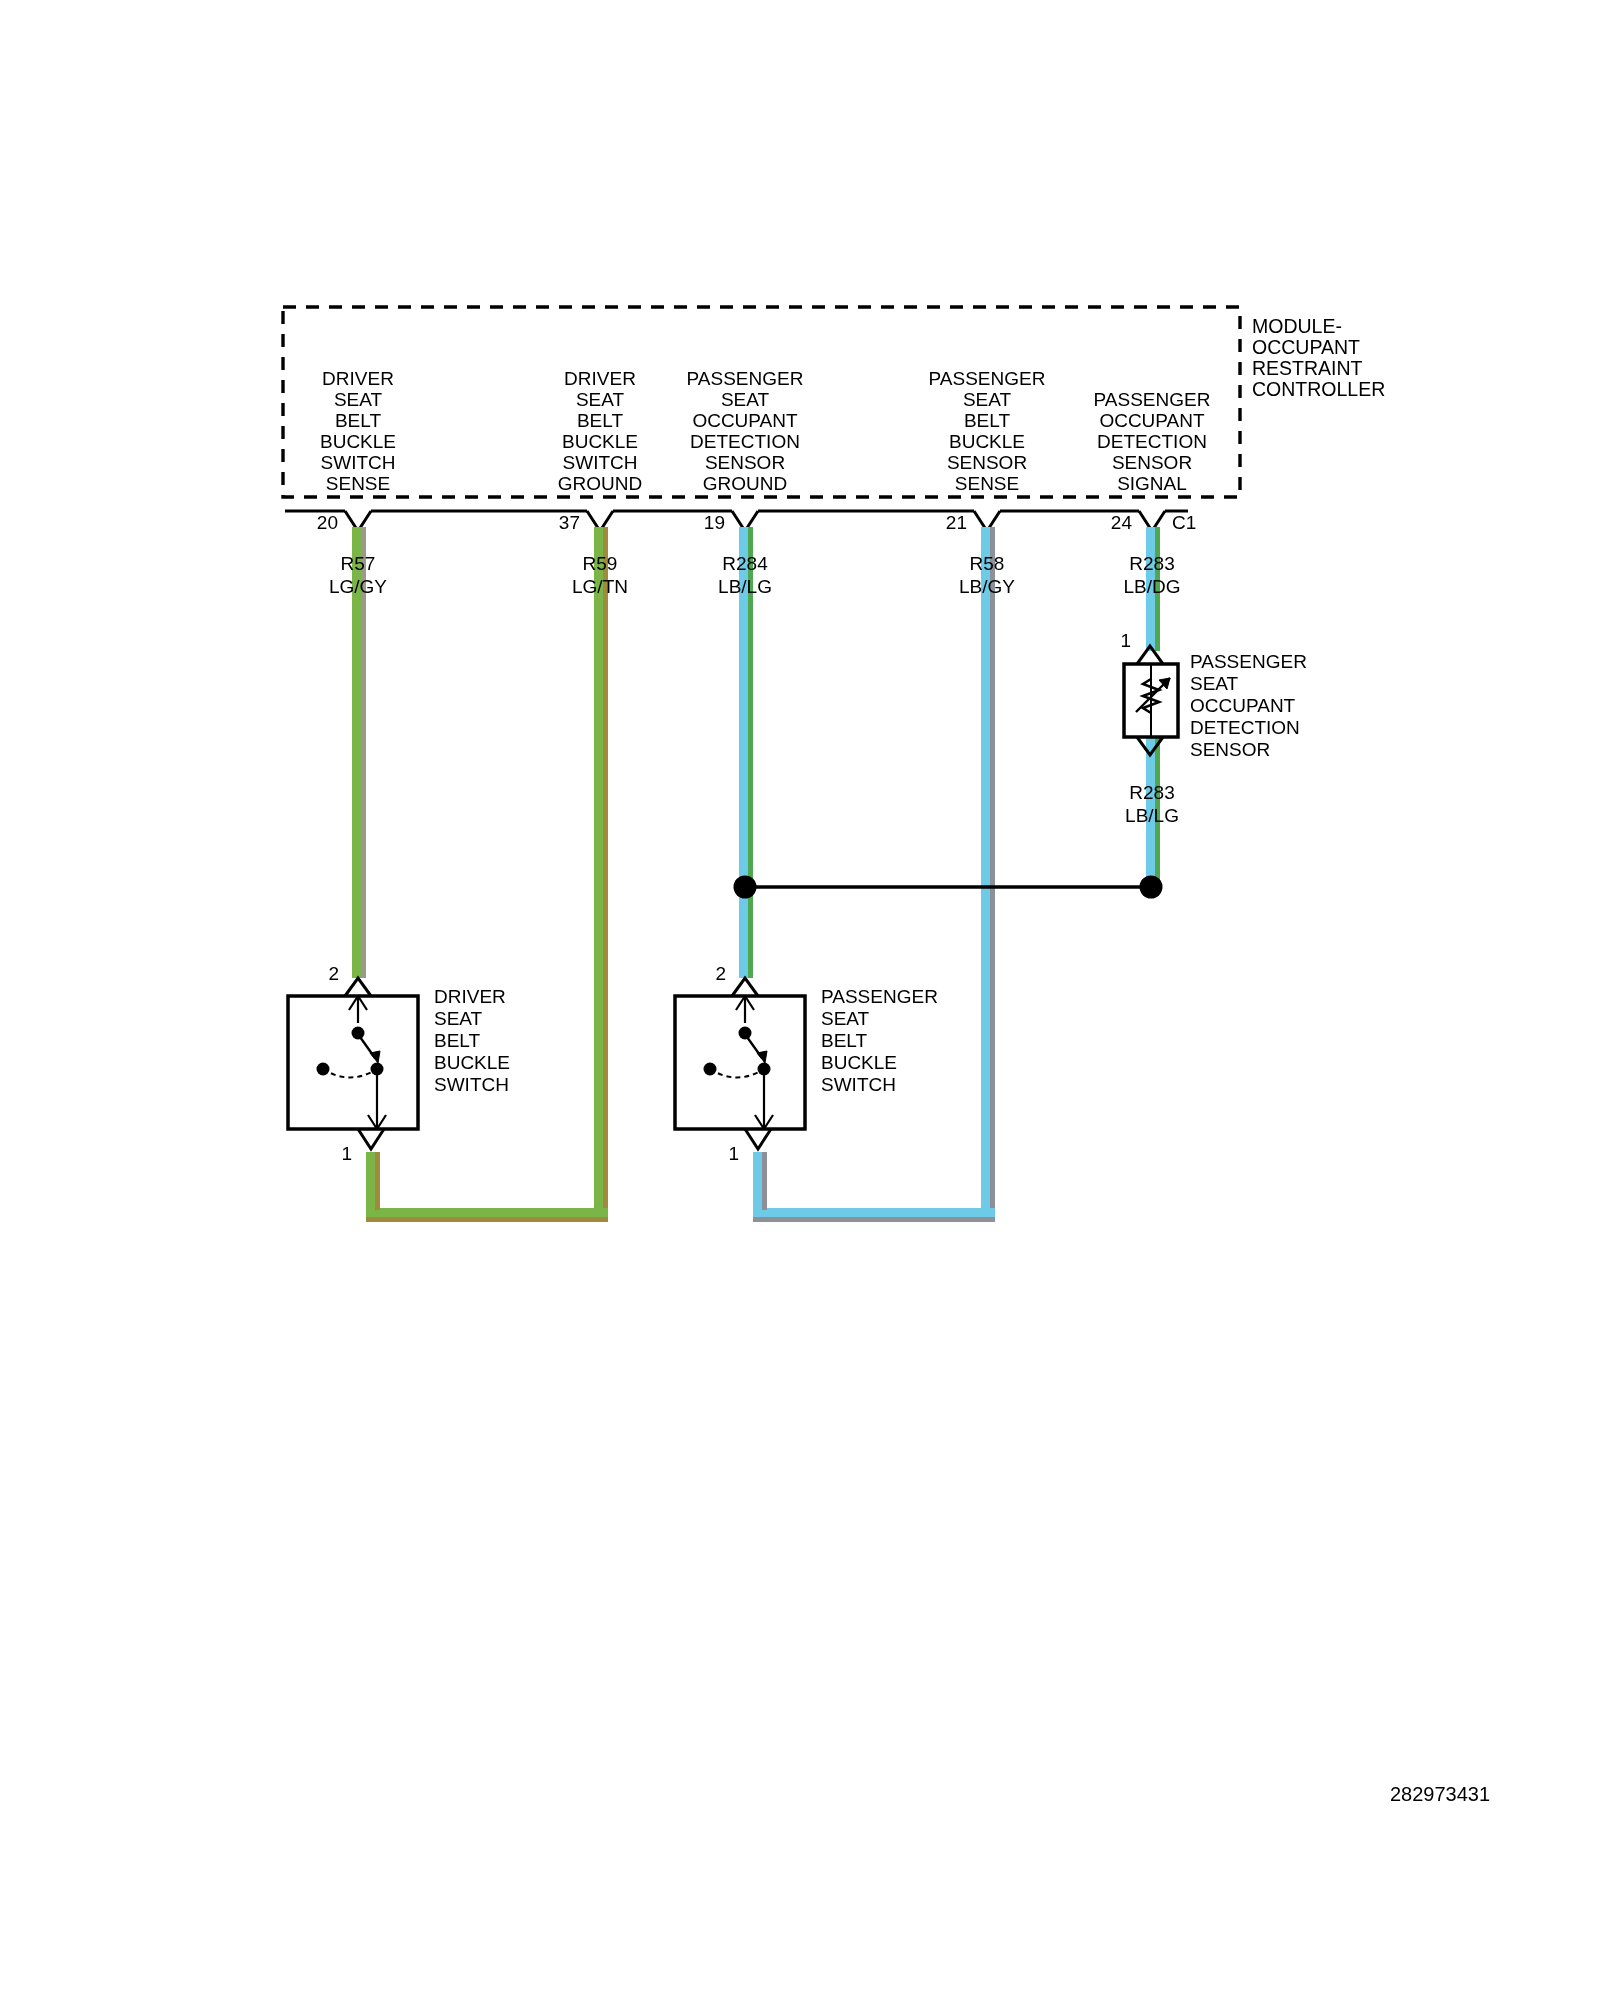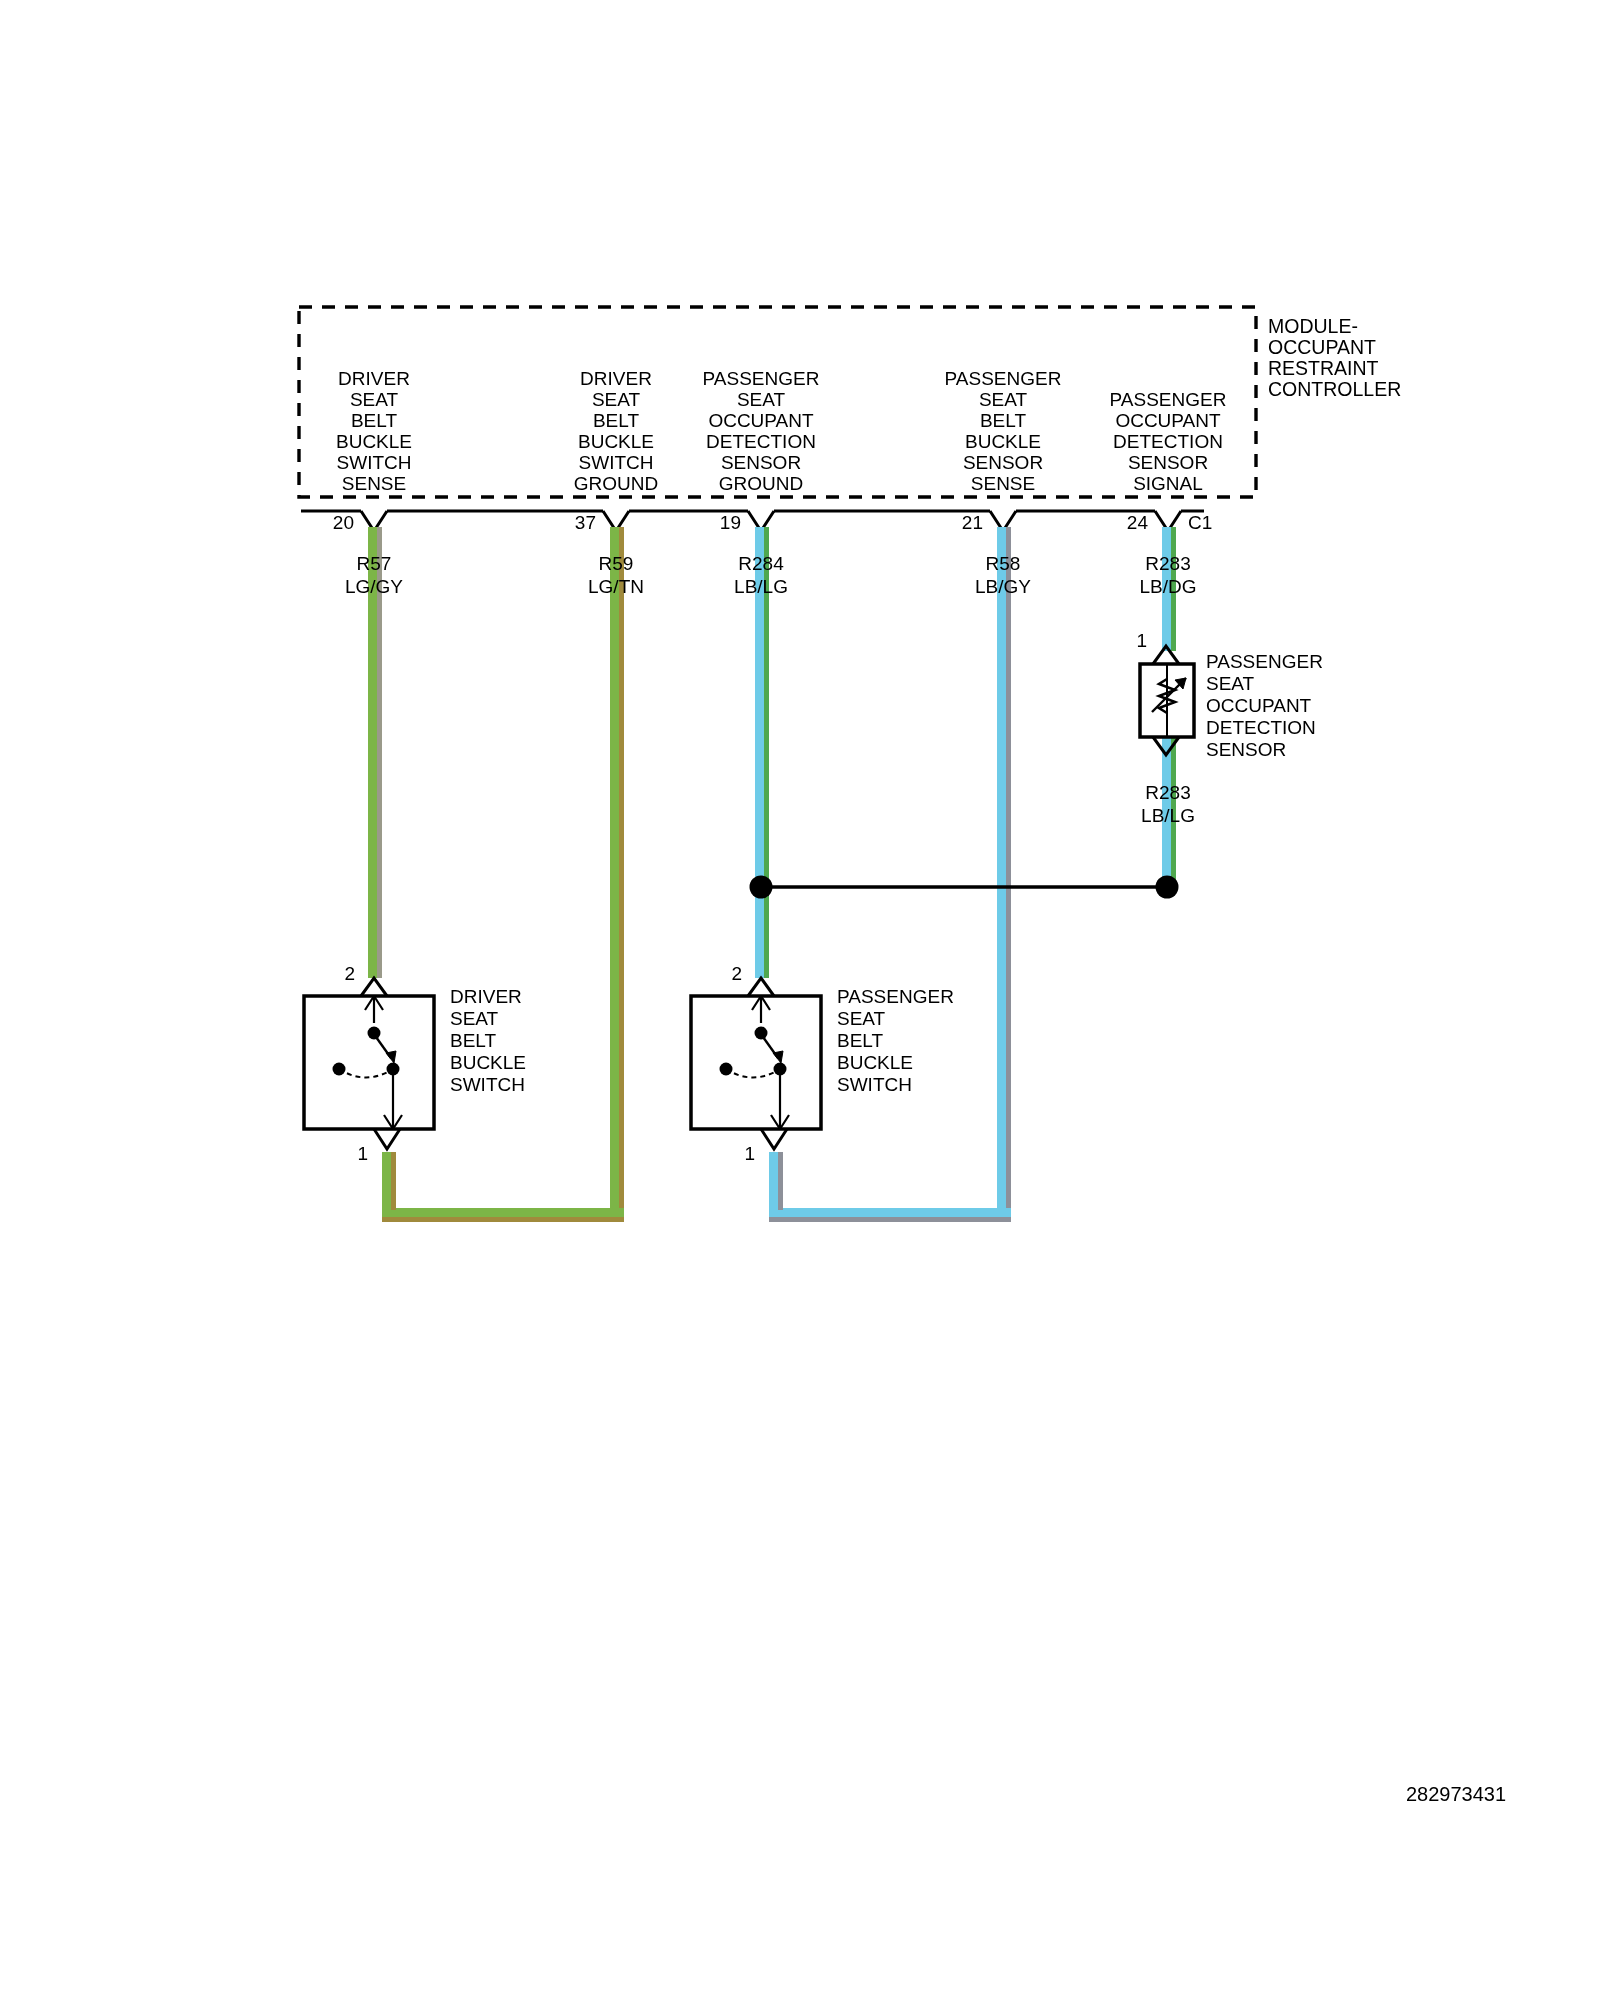--- a/index.html
+++ b/index.html
@@ -3,21 +3,21 @@
 <meta charset="utf-8">
 <style>
   html,body{margin:0;padding:0;background:#ffffff;}
   body{
     width:1600px;height:2000px;
     font-family:"Liberation Sans", sans-serif;
     color:#000;
     position:relative;
     overflow:hidden;
   }
-  #stage{position:absolute;left:16px;top:0;width:1480px;height:2000px;}
+  #stage{position:absolute;left:0;top:0;width:1480px;height:2000px;}
   svg#diagram{position:absolute;left:0;top:0;width:1600px;height:2000px;}
   .lbl{font-family:"Liberation Sans", sans-serif;font-size:19px;fill:#000;}
   .lbl-pin{font-family:"Liberation Sans", sans-serif;font-size:19px;fill:#000;}
   .lbl-wire{font-family:"Liberation Sans", sans-serif;font-size:19px;fill:#000;}
   .lbl-mod{font-family:"Liberation Sans", sans-serif;font-size:19.5px;fill:#000;}
   .lbl-ref{font-family:"Liberation Sans", sans-serif;font-size:20px;fill:#000;}
   .ctr{text-anchor:middle;}
   .lft{text-anchor:start;}
   .rgt{text-anchor:end;}
 </style>

